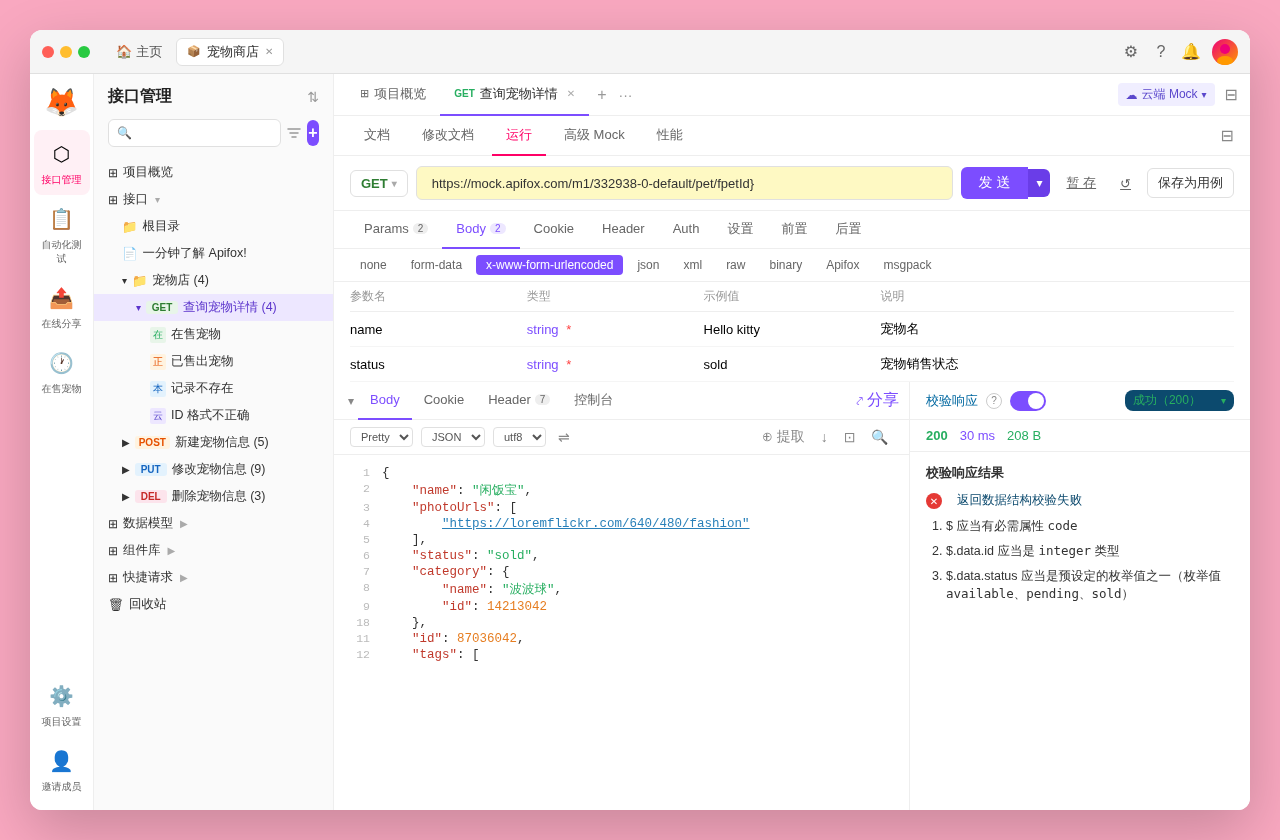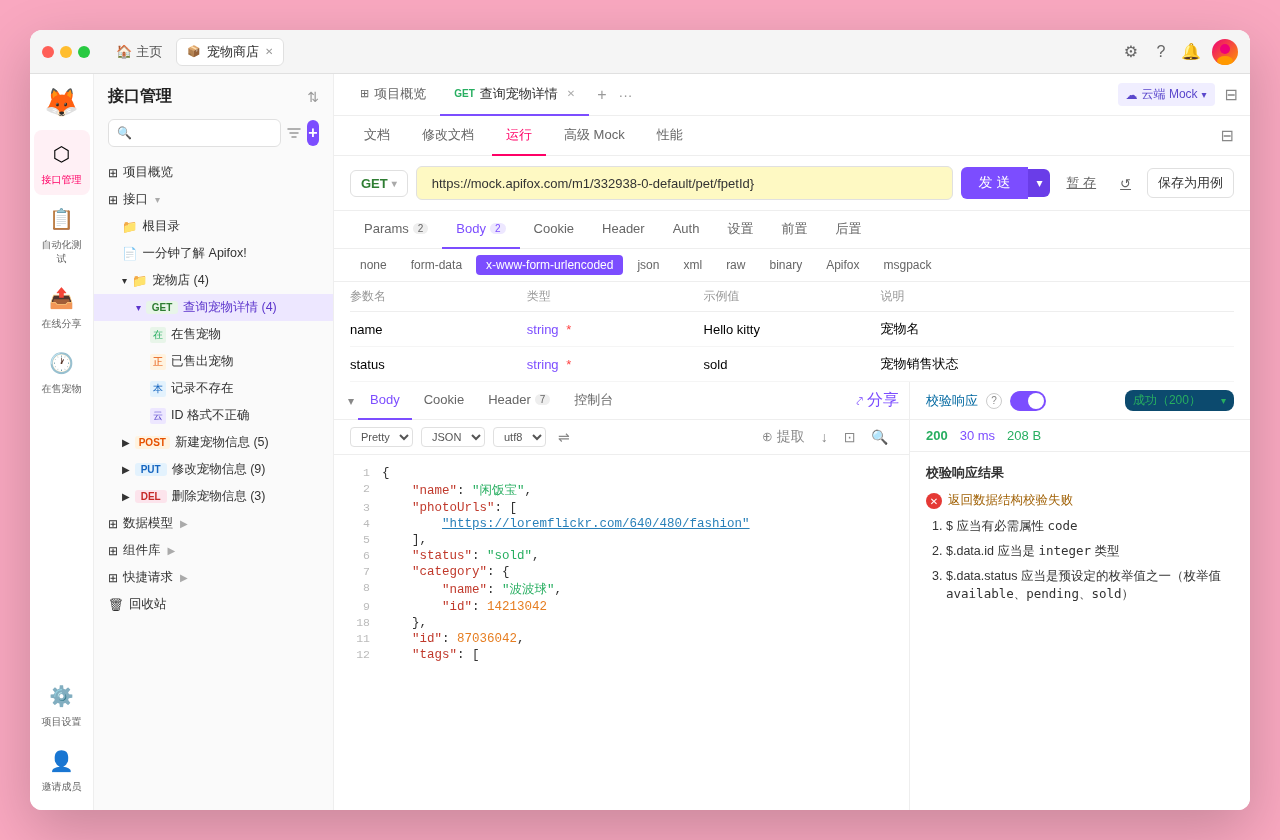--- a/index.html
+++ b/index.html
@@ -688,21 +688,22 @@
       display: flex;
       align-items: center;
       justify-content: center;
       font-size: 10px;
       color: #fff;
       flex-shrink: 0;
       margin-top: 1px;
     }
     .error-text {
       font-size: 12.5px;
-      color: #a16207;
+      color: #0c4a6e;
+      margin-left: 9px;
     }
     .validate-list {
       list-style: decimal;
       padding-left: 20px;
       margin-top: 6px;
     }
     .validate-list li {
       font-size: 12.5px;
       color: #333;
       margin-bottom: 6px;

